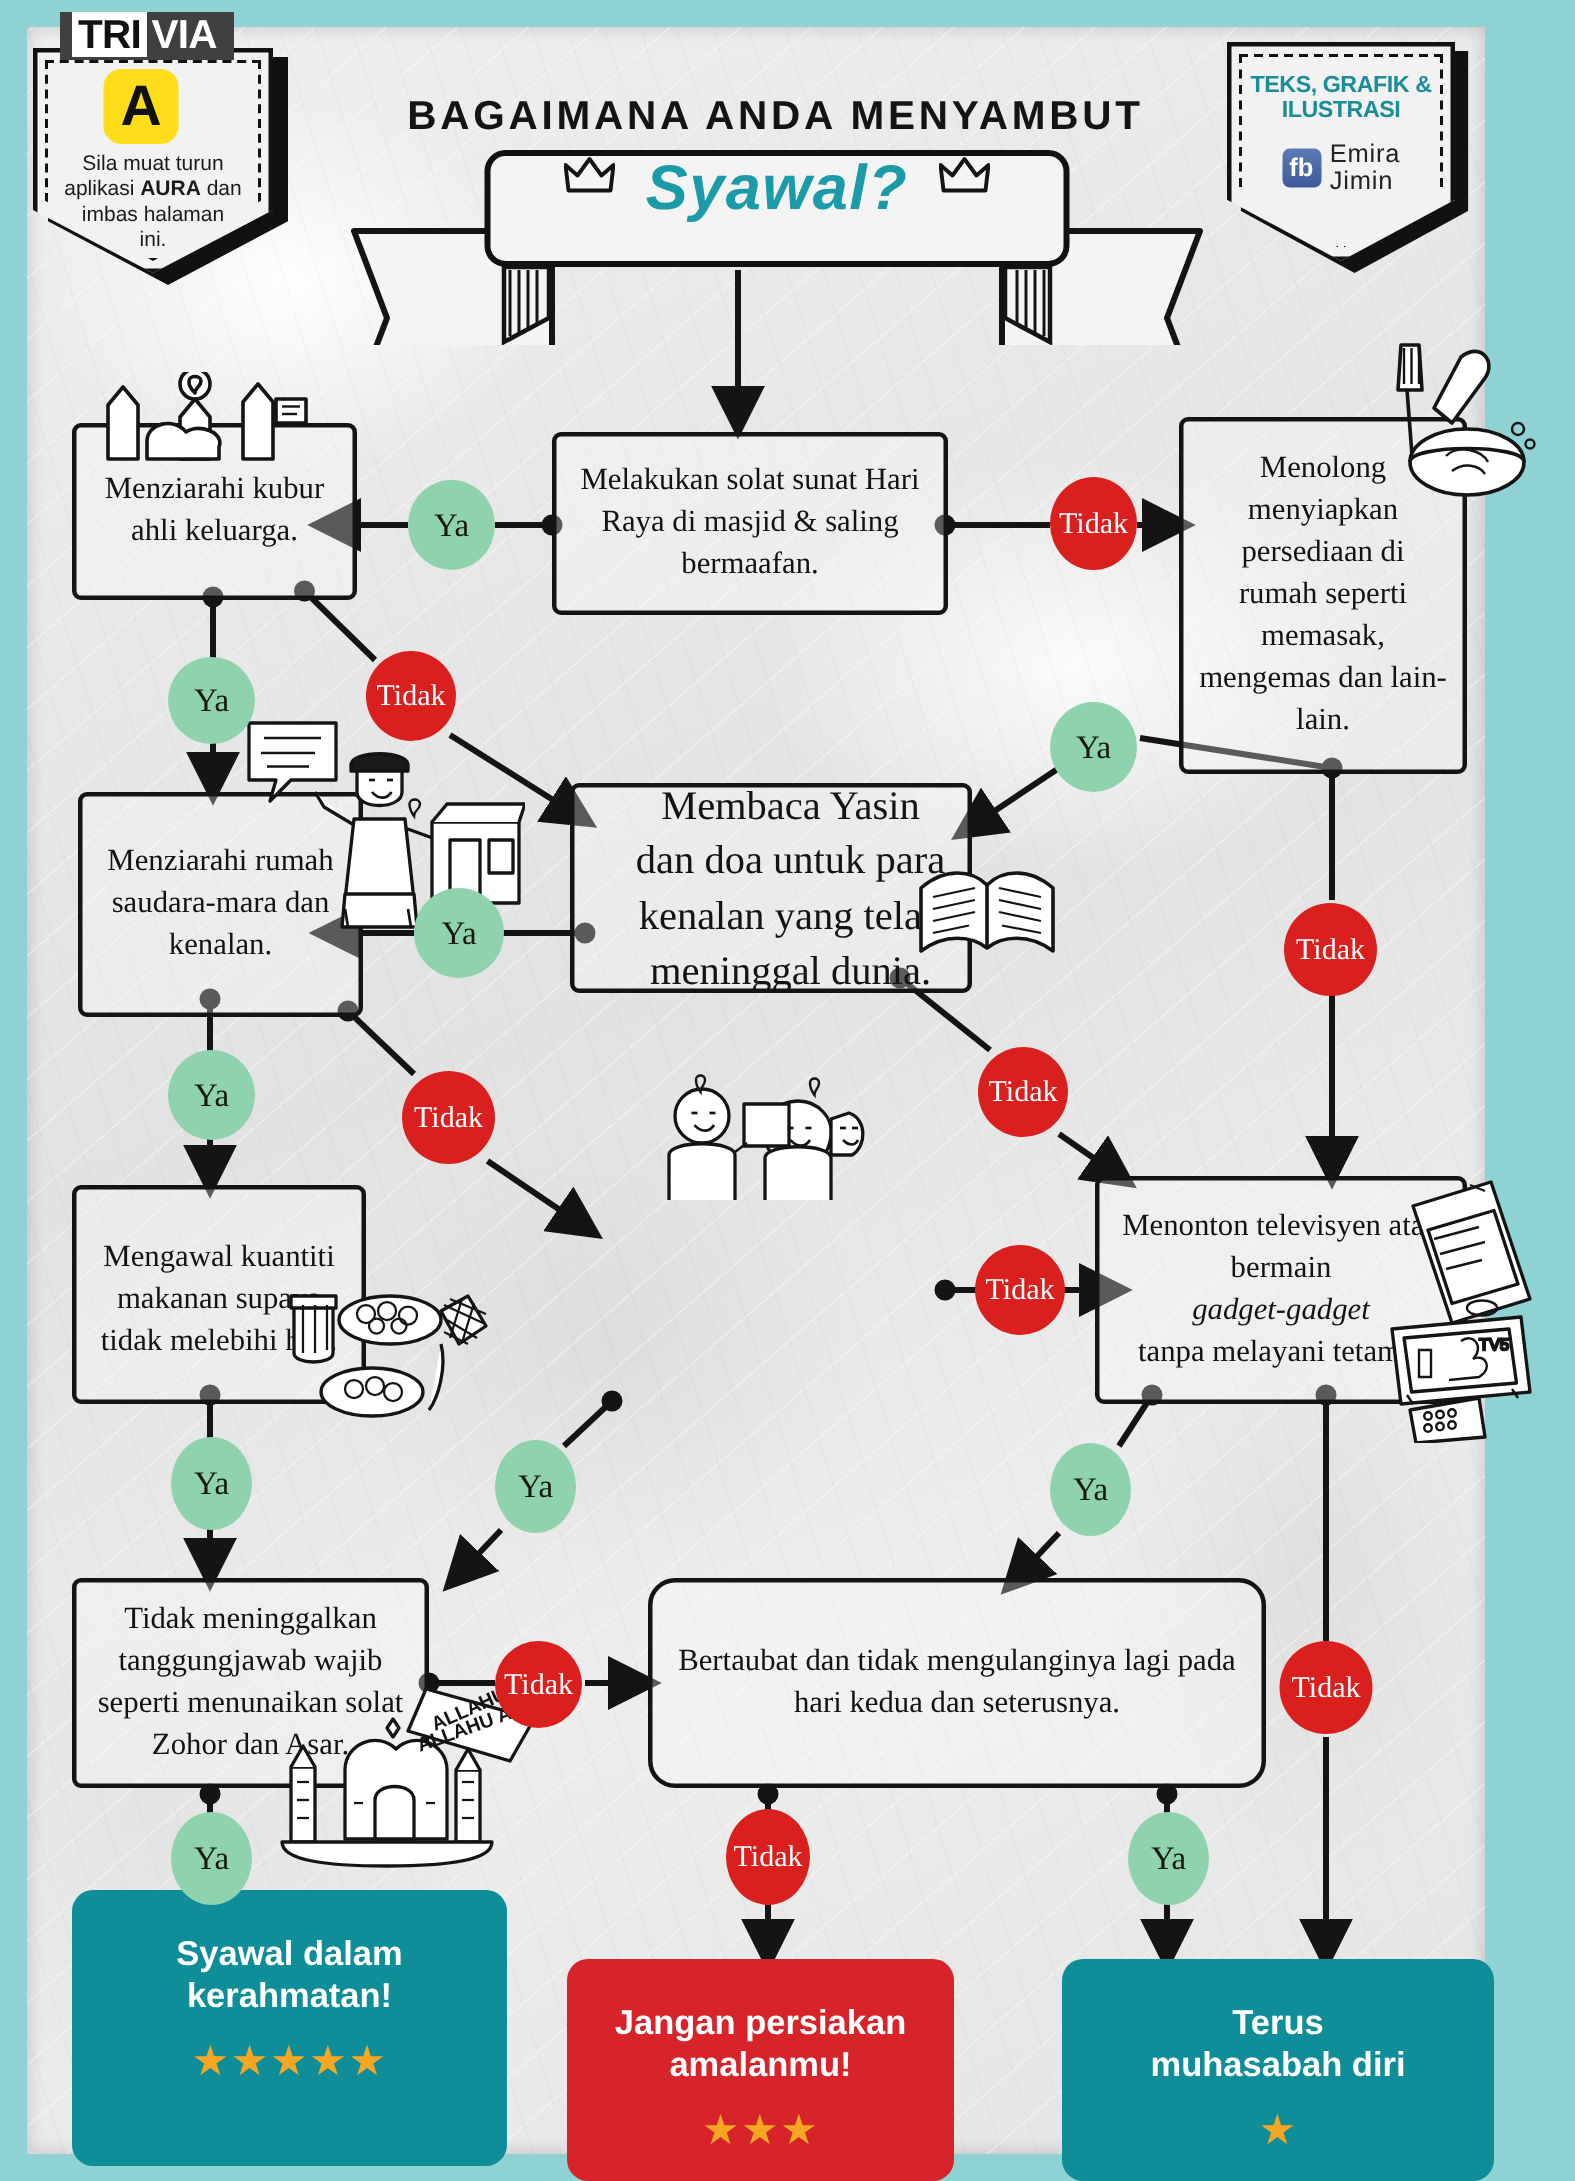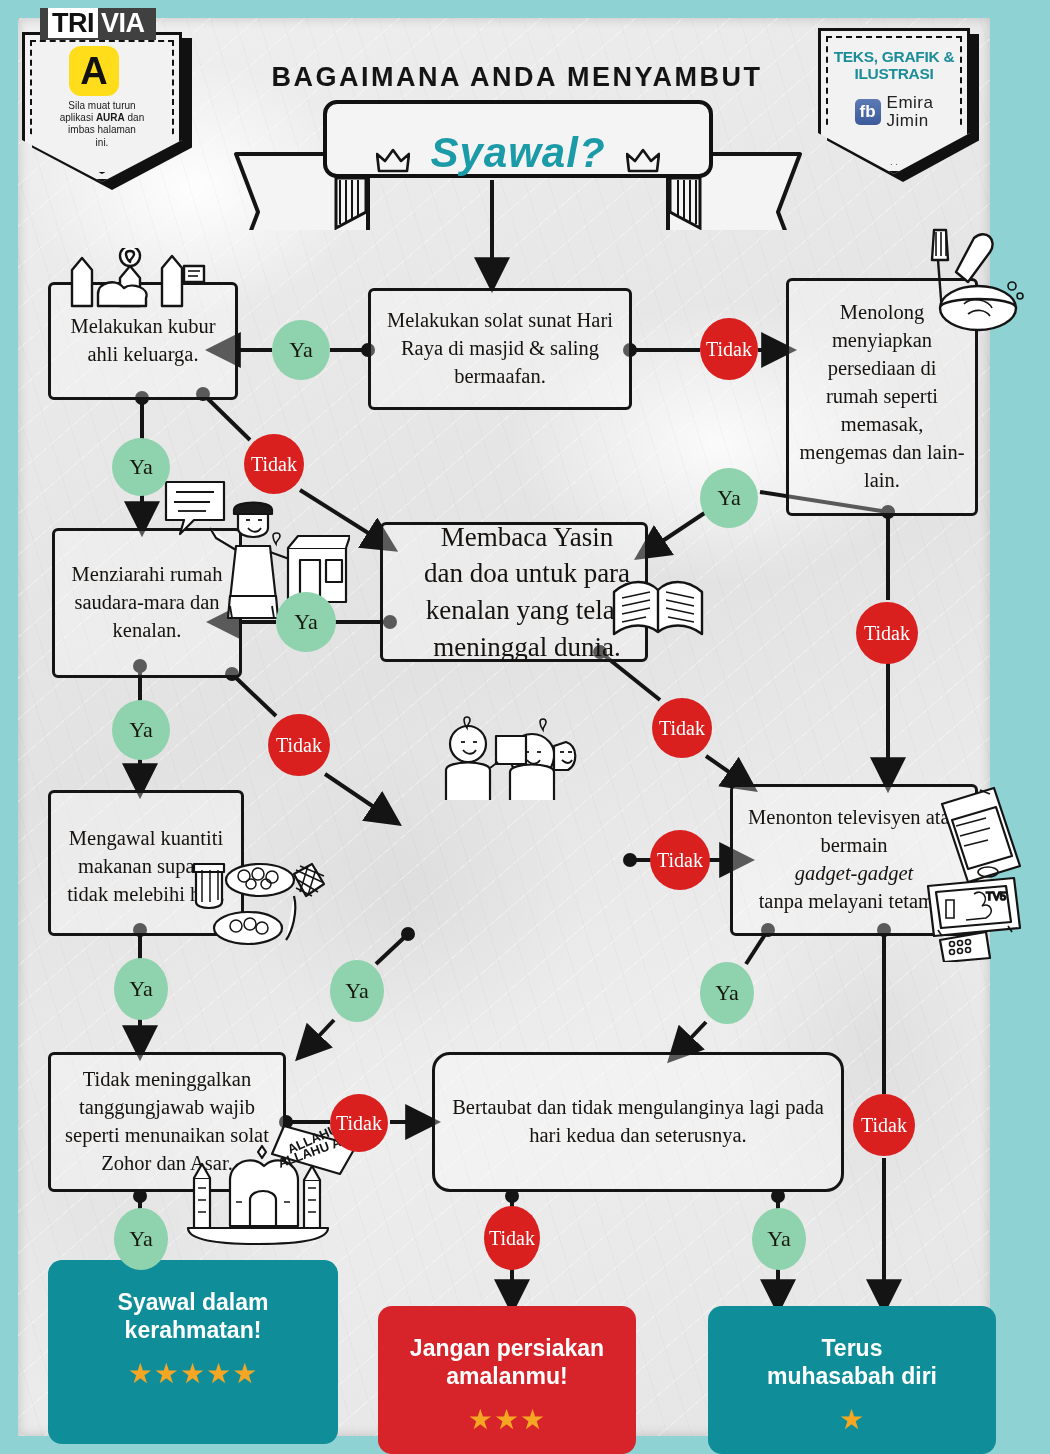--- a/index.html
+++ b/index.html
@@ -70,21 +70,21 @@
   .aura-tile{
     position:absolute; left:47px; top:38px; width:50px; height:50px;
     background:#ffdd1a; border-radius:12px; z-index:5;
     display:flex;align-items:center;justify-content:center;
     font-family:"Liberation Sans",sans-serif;font-weight:bold;font-size:38px;color:#111;
     line-height:1;
   }
   .trivia-text{
     position:absolute; left:6px; top:92px; width:148px; z-index:5;
     text-align:center; font-family:"Liberation Sans",sans-serif;
-    font-size:10px; line-height:1.22; color:#1a1a1a;
+    font-size:14px; line-height:1.22; color:#1a1a1a;
   }
 
   
   .credit-badge{ position:absolute; left:818px; top:28px; width:160px; z-index:8; }
   .credit-shadow{
     position:absolute; left:9px; top:6px; width:152px; height:148px; background:#111; z-index:1;
     clip-path: polygon(0 0,100% 0,100% 72%,50% 100%,0 72%);
   }
   .credit-body{
     position:absolute; left:0; top:0; width:152px; height:146px;
@@ -120,21 +120,21 @@
   
   .title-top{
     position:absolute; left:232px; top:62px; width:570px; z-index:6;
     text-align:center; font-family:"Liberation Sans",sans-serif;
     font-size:27px; font-weight:bold; color:#141414; letter-spacing:2.5px;
   }
   .banner-wrap{ position:absolute; left:228px; top:100px; width:580px; height:130px; z-index:6; }
   .banner-center{
     position:absolute; left:95px; top:0; width:390px; height:78px;
     background:#f4f4f4; border:4px solid #111; border-radius:14px;
-    display:flex; align-items:flex-end; justify-content:center; gap:20px; z-index:4;
+    display:flex; align-items:flex-start; justify-content:center; gap:20px; z-index:4;
   }
   .crown{ width:34px;height:26px; }
   .syawal{
     font-family:"Liberation Sans",sans-serif; font-weight:bold; font-style:italic;
     font-size:42px; color:#1b9aa8; letter-spacing:1px; line-height:1;
   }
 
   
   .fbox{
     position:absolute; z-index:5;
@@ -516,21 +516,21 @@
         <path d="M128,82 L136,82"></path>
         <path d="M128,94 L136,94"></path>
       <path d="M56,84 L62,84"></path>
         <path d="M104,84 L110,84"></path>
     </g>
     <text transform="translate(110,36) rotate(-24)" font-family="Liberation Sans, sans-serif" font-weight="bold" font-size="13" fill="#141414">ALLAHU AKBAR</text>
     <text transform="translate(100,50) rotate(-20)" font-family="Liberation Sans, sans-serif" font-weight="bold" font-size="13" fill="#141414">ALLAHU AKBAR</text>
   </svg>
 
   <div class="fbox" style="left:48px;top:282px;width:190px;height:118px;font-size:20.5px;">
-    <span>Melakukan kubur ahli keluarga.</span>
+    <span>Menziarahi kubur ahli keluarga.</span>
   </div>
 
   <div class="fbox" style="left:368px;top:288px;width:264px;height:122px;font-size:20.5px;">
     <span>Melakukan solat sunat Hari Raya di masjid &amp; saling bermaafan.</span>
   </div>
 
   <div class="fbox" style="left:786px;top:278px;width:192px;height:238px;font-size:20.5px;">
     <span>Menolong menyiapkan persediaan di rumah seperti memasak, mengemas dan lain-lain.</span>
   </div>
 

